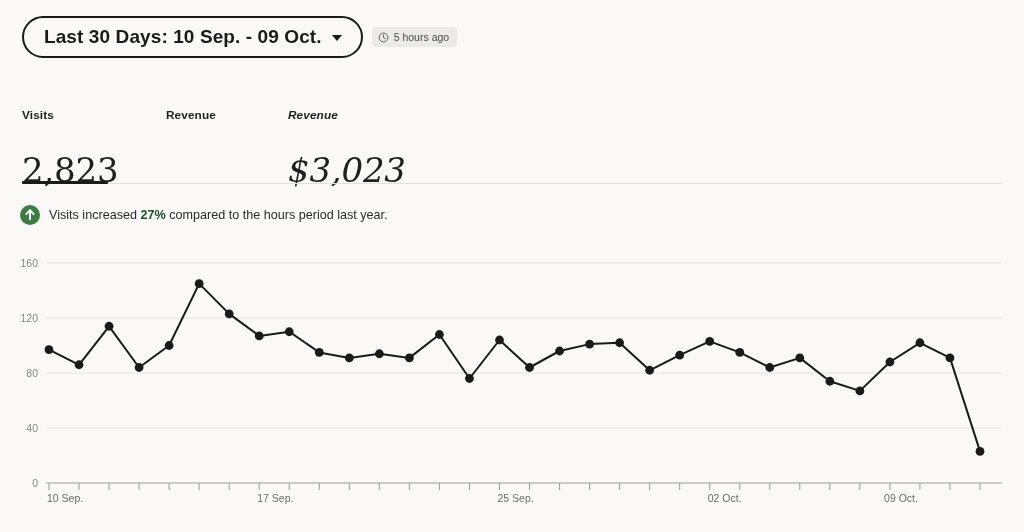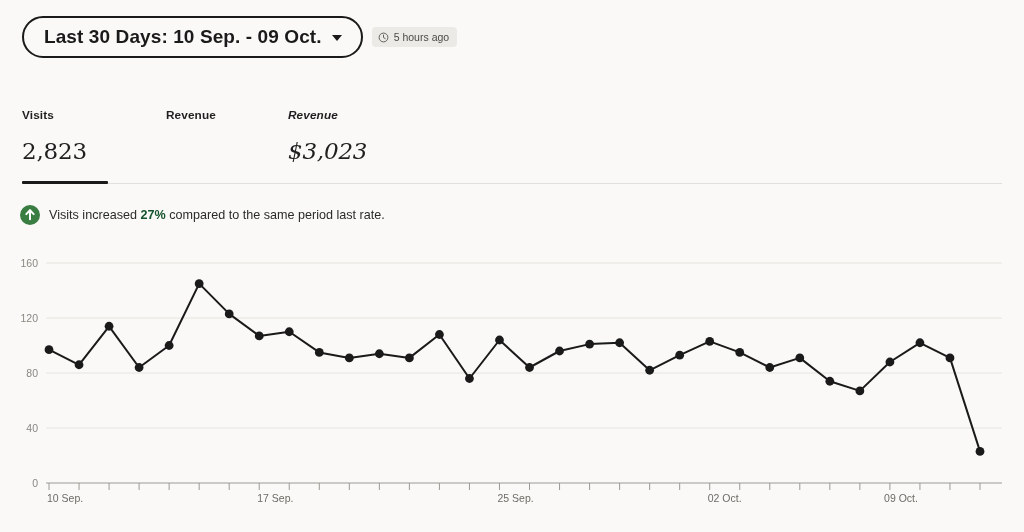--- a/index.html
+++ b/index.html
@@ -76,23 +76,23 @@
     padding-right: 8px;
   }
   .metric-label {
     font-size: 11.8px;
     font-weight: 700;
     color: #1f1f1f;
     letter-spacing: 0.1px;
     white-space: nowrap;
   }
   .metric-value {
-    margin-top: 16px;
+    margin-top: 28px;
     font-family: "DejaVu Serif", "Liberation Serif", serif;
-    font-size: 23px;
+    font-size: 34px;
     font-weight: 400;
     color: #1f1f1f;
     letter-spacing: -0.2px;
     white-space: nowrap;
   }
   .m-visits { width: 108px; }
   .m-orders { width: 86px; }
   .m-conv   { width: 134px; }
   .m-rev    { width: 140px; font-style: italic; }
 
@@ -171,21 +171,21 @@
 <div class="tabrule"></div>
 <div class="tabrule-active"></div>
 
 <div class="compare">
   <svg class="arrow-badge" width="20" height="20" viewBox="0 0 20 20">
     <circle cx="10" cy="10" r="10" fill="#3a7d43"></circle>
     <path d="M10 5.4 L10 14.3" stroke="#ffffff" stroke-width="2" stroke-linecap="round"></path>
     <path d="M6.3 9.1 L10 5.3 L13.7 9.1" fill="none" stroke="#ffffff" stroke-width="2" stroke-linecap="round" stroke-linejoin="round"></path>
   </svg>
   <div class="compare-text">
-    <span>Visits increased </span><span class="pct">27%</span><span> compared to the same period last rate.</span>
+    <span>Visits increased </span><span class="pct">27%</span><span> compared to the hours period last year.</span>
   </div>
 </div>
 
 <div class="chart-wrap">
   <svg class="chart-svg" width="1024" height="292" viewBox="0 0 1024 292">
     <g id="gridlines">
         <line x1="46" x2="1002" y1="188" y2="188" stroke="#e6e4e0" stroke-width="1"></line>
         <line x1="46" x2="1002" y1="133" y2="133" stroke="#e6e4e0" stroke-width="1"></line>
         <line x1="46" x2="1002" y1="78" y2="78" stroke="#e6e4e0" stroke-width="1"></line>
         <line x1="46" x2="1002" y1="23" y2="23" stroke="#e6e4e0" stroke-width="1"></line>

